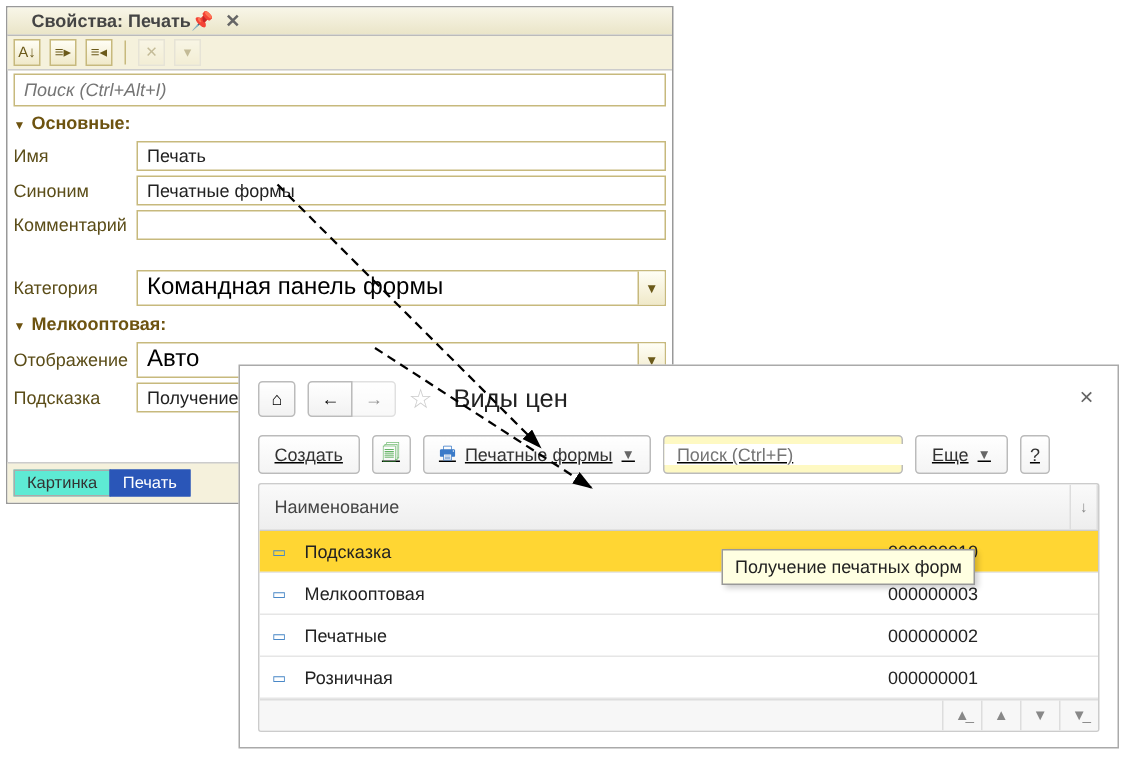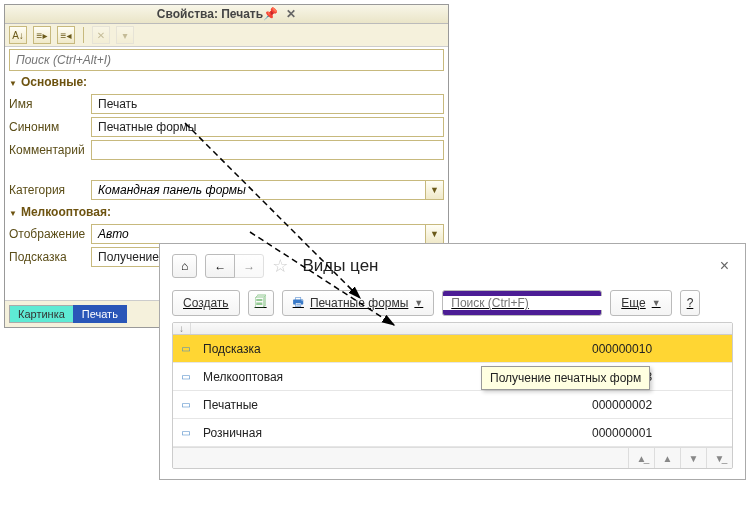--- a/index.html
+++ b/index.html
@@ -20,21 +20,21 @@
     top: 4px;
     width: 445px;
     border: 1px solid #999;
     background: #fff;
   }
   .props-title {
     background: linear-gradient(#f8f6e8,#eae5c8);
     border-bottom: 1px solid #bbb;
     padding: 2px 16px;
     display: flex;
-    justify-content: center;
+    justify-content: flex-start;
     align-items: center;
     font-weight: bold;
     color: #444;
     font-size: 12px;
   }
   .props-title .controls { display:flex; gap:8px; }
   .props-title .pin, .props-title .close { cursor:pointer; color:#666; font-size:12px; }
   .props-toolbar {
     background: #f5f1dc;
     padding: 2px 4px;
@@ -65,21 +65,21 @@
   }
   .field-row { display:flex; align-items:center; gap:4px; margin:3px 0; }
   .field-label { width:78px; color:#5b4d18; font-size:12px; }
   .field-input {
     flex:1; border:1px solid #c7b97d; padding:2px 6px; font-size:12px;
     background:#fff; color:#222; position:relative;
   }
   .field-combo {
     display:flex; flex:1; border:1px solid #c7b97d; background:#fff;
   }
-  .field-combo .val { flex:1; padding:2px 6px; font-size:12px;font-style:italic; }
+  .field-combo .val { flex:1; padding:2px 6px; font-size:16px; }
   .field-combo .dd {
     width:18px; border-left:1px solid #c7b97d;
     display:flex;align-items:center;justify-content:center;
     background:linear-gradient(#fffef5,#f0e9c9); color:#6b5a1a; font-size:9px;
   }
   .props-footer {
     background:#f5f1dc; border-top:1px solid #ccc;
     padding:4px; display:flex; gap:0;
   }
   .footer-tab {
@@ -115,21 +115,21 @@
   .btn {
     border:1px solid #bbb; border-radius:3px; height:26px;
     background:linear-gradient(#fff,#f4f4f4);
     padding:0 10px; display:flex;align-items:center;gap:6px;
     font-size:12px; color:#333;
   }
   .btn.icon-only{padding:0 6px;}
   .btn .caret{font-size:9px;color:#666;}
   .searchbox {
     flex:1; display:flex; border:1px solid #bbb; border-radius:3px;
-    height:26px; align-items:center; background:#4c1d95; max-width:160px;
+    height:26px; align-items:center; background:#fef9c3; max-width:160px;
   }
   .searchbox input {
     flex:1; border:none; outline:none; padding:0 8px; font-size:12px;
     color:#aaa;
   }
   .searchbox .clear { padding:0 8px; color:#888; font-size:12px; }
   .table {
     margin:0 12px 10px 12px; border:1px solid #ccc; border-radius:2px;
     overflow:hidden;
   }
@@ -283,20 +283,21 @@
       <span class="caret">▼</span>
     </div>
     <div class="btn icon-only">
       <span>?</span>
     </div>
     <div class="tooltip">Получение печатных форм</div>
   </div>
 
   <div class="table">
     <div class="thead">
+      <div class="th name">Наименование</div>
       <div class="sort-ind">↓</div>
     </div>
     <div id="tbody">
         <div class="trow sel">
           <div class="td-icon">▭</div>
           <div class="td-name">Подсказка</div>
           <div class="td-code">000000010</div>
         </div>
         <div class="trow">
           <div class="td-icon">▭</div>

